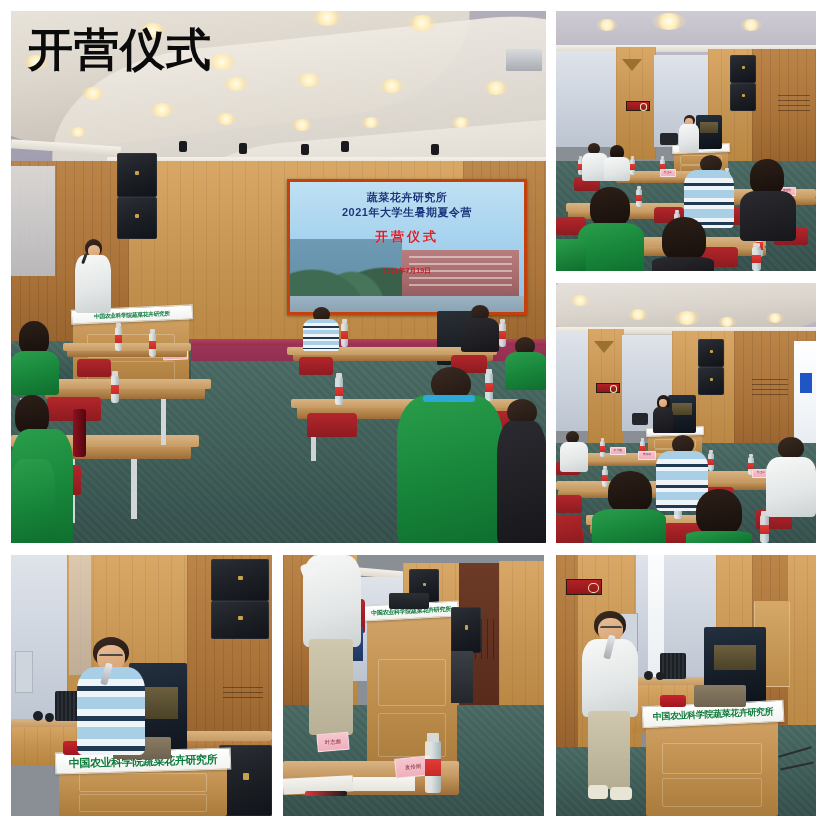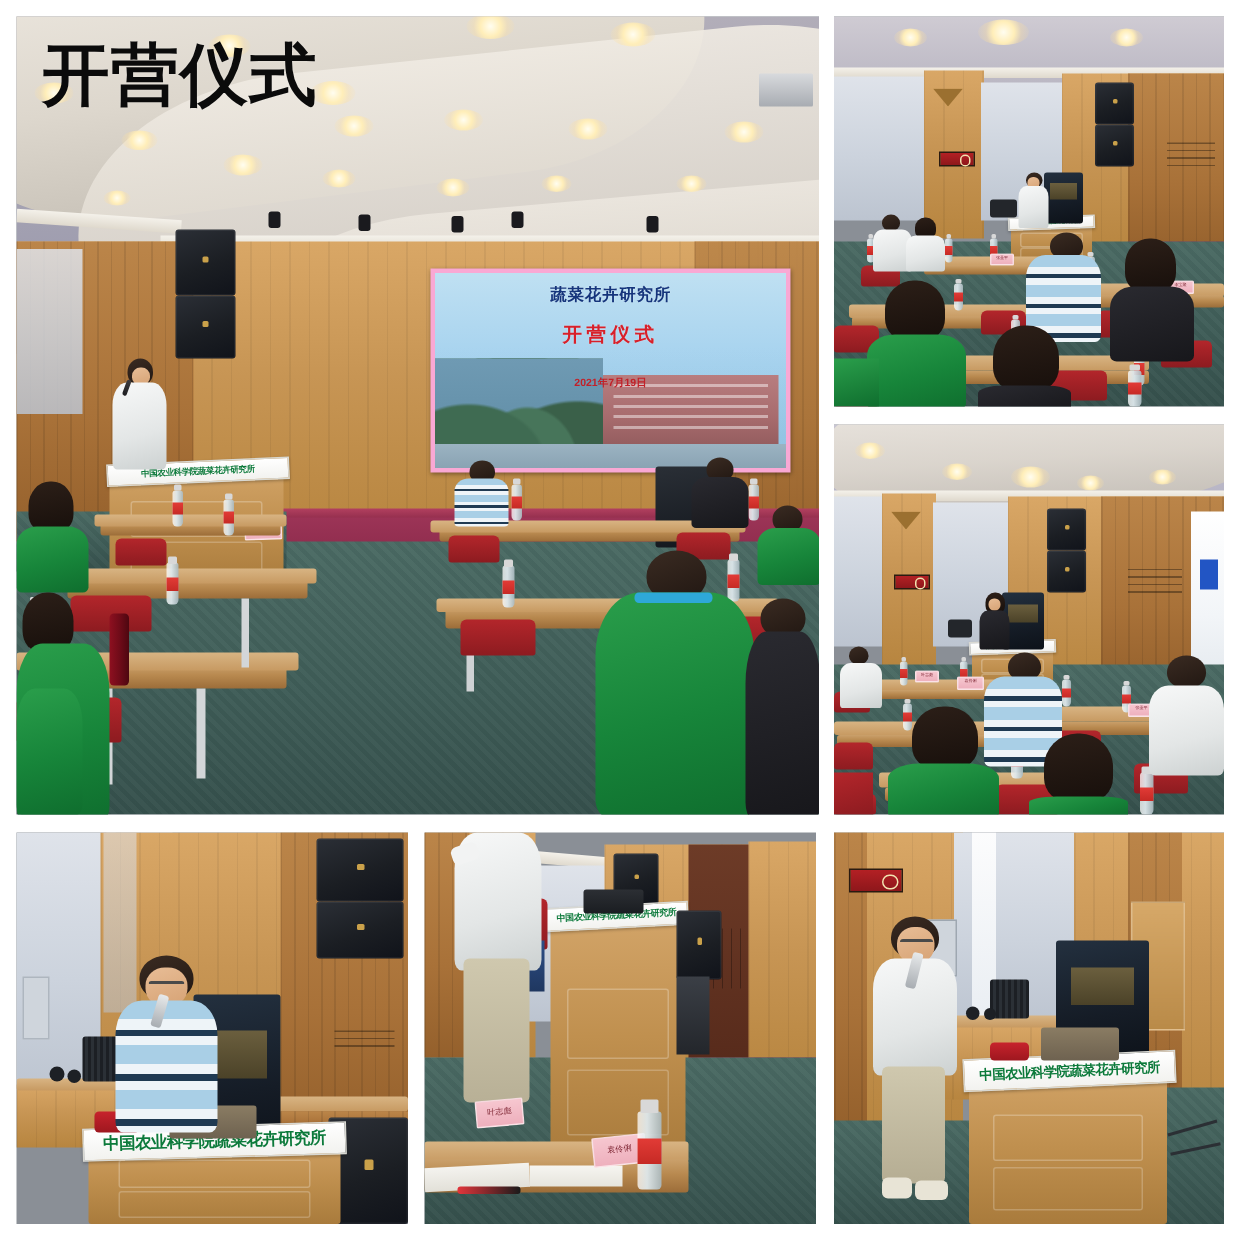--- a/index.html
+++ b/index.html
@@ -147,21 +147,21 @@
     border-radius: 26% 26% 8% 8%;
   }
   .hair-long {
     position: absolute;
     background: linear-gradient(170deg,#2c1f18 0%, #170f0b 100%);
     border-radius: 48% 48% 36% 36%;
   }
 
   
   .screen-frame {
-    background: #f9a8d4;
+    background: #c2410c;
     padding: 3px;
     box-shadow: 0 1px 3px rgba(0,0,0,0.4);
   }
   .screen-inner {
     position: relative;
     width: 100%; height: 100%;
     background: linear-gradient(180deg,#bfe0f2 0%, #a9d4ef 40%, #8fc4e6 100%);
     overflow: hidden;
   }
   .screen-photo {
@@ -346,20 +346,21 @@
       <div class="speaker-box layer" style="left:106px; top:186px; width:40px; height:42px;"></div>
 
       <div class="screen-frame layer" style="left:276px; top:168px; width:240px; height:136px;">
         <div class="screen-inner">
           <div class="screen-photo"></div>
           <div class="screen-trees"></div>
           <div class="screen-building"></div>
           <div class="screen-road"></div>
           <div class="screen-text">
             <div class="s-line1" style="font-size:11px;">蔬菜花卉研究所</div>
+            <div class="s-line2" style="font-size:11px;">2021年大学生暑期夏令营</div>
             <div class="s-line3" style="font-size:13px; margin-top:9px;">开营仪式</div>
             <div class="s-date" style="font-size:7px; margin-top:20px;">2021年7月19日</div>
           </div>
         </div>
       </div>
 
       <div class="layer stage" style="left:170px; top:330px; width:365px; height:62px;"></div>
       <div class="layer" style="left:170px; top:328px; width:365px; height:6px;
            background:linear-gradient(180deg,#b2405f,#96304f);"></div>
 

